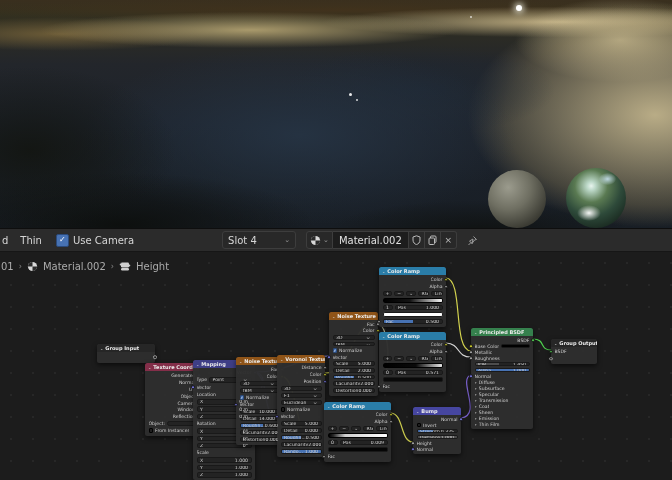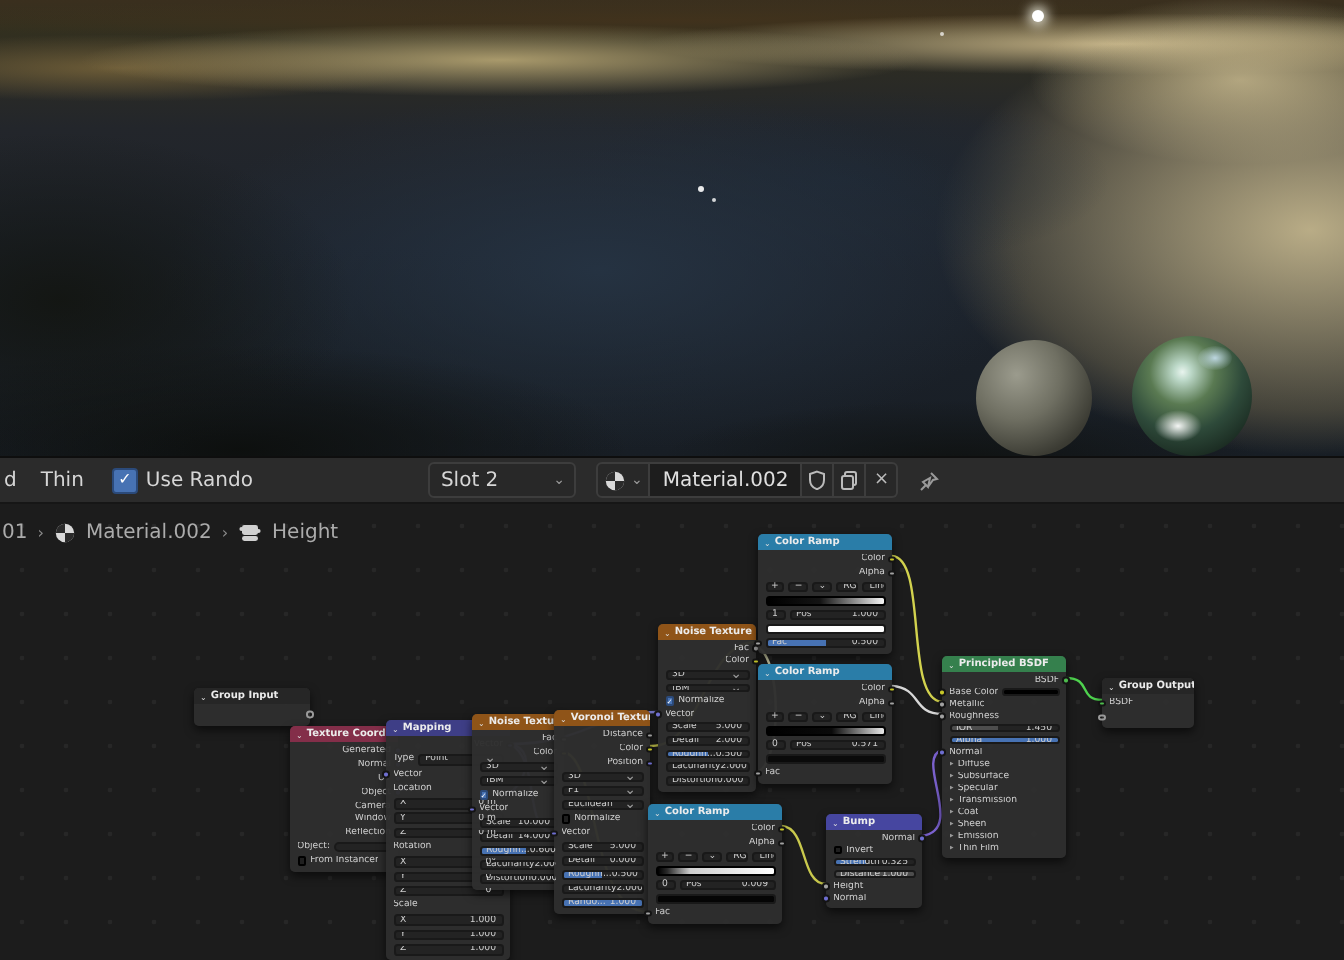--- a/index.html
+++ b/index.html
@@ -113,24 +113,24 @@
     <div class="speck" id="sp3"></div>
     <div class="sphere" id="sphere-matte"></div>
     <div class="sphere" id="sphere-glossy"></div>
   </div>
 
   <div id="editor-header">
     <span class="menu-item" id="menu-clipped">d</span>
     <span class="menu-item">Thin</span>
     <div class="hgroup" id="use-nodes">
       <span class="checkbox">✓</span>
-      <span>Use Rando</span>
+      <span>Use Camera</span>
     </div>
     <div id="slot-select">
-      <span>Slot 2</span>
+      <span>Slot 4</span>
       <span class="chev">⌄</span>
     </div>
     <div id="mat-browse">
       <svg class="icon-svg" width="11" height="11" viewBox="0 0 11 11">
         <circle cx="5.5" cy="5.5" r="4.6" fill="#d8d8d8"></circle>
         <path d="M5.5.9 A4.6 4.6 0 0 0 .9 5.5 L5.5 5.5 Z" fill="#2a2a2a"></path>
         <path d="M5.5 5.5 L5.5 10.1 A4.6 4.6 0 0 0 10.1 5.5 Z" fill="#2a2a2a"></path>
       </svg>
       <span class="chev">⌄</span>
     </div>

